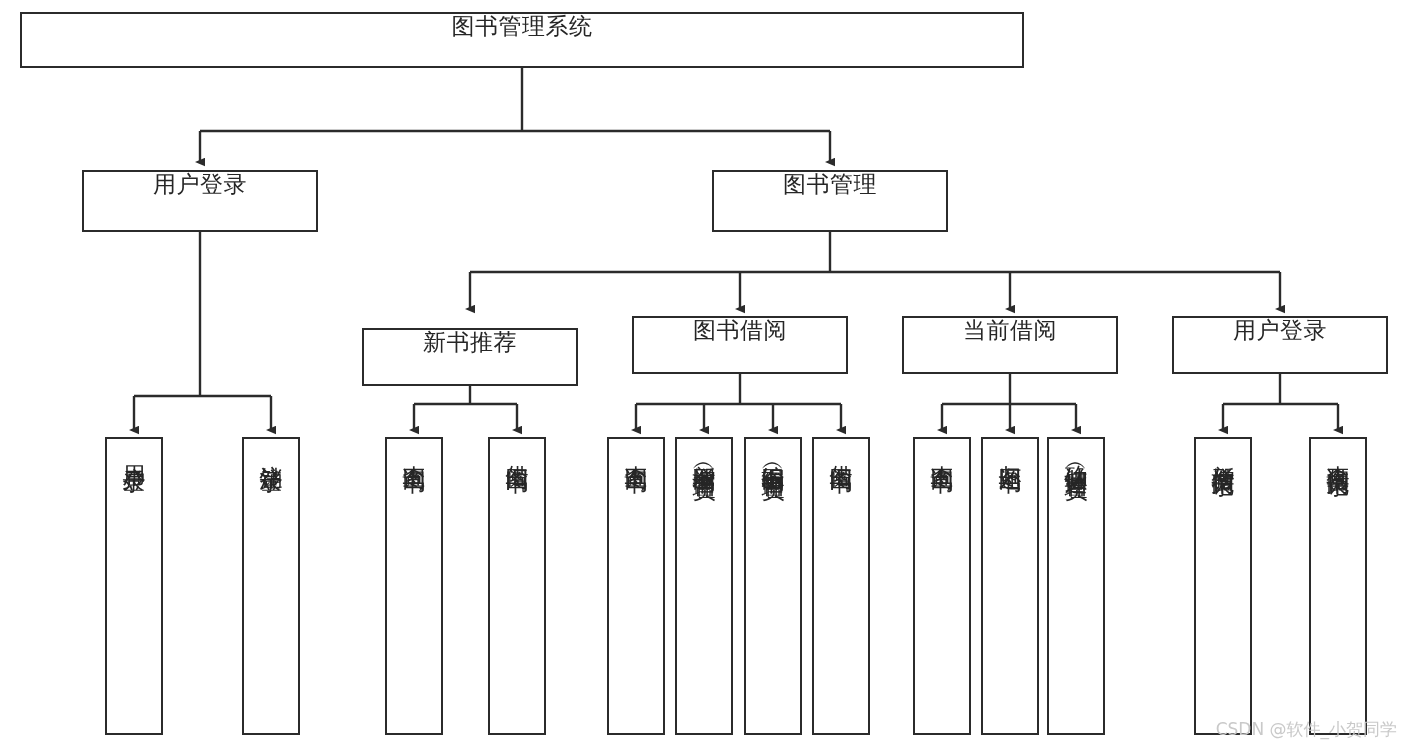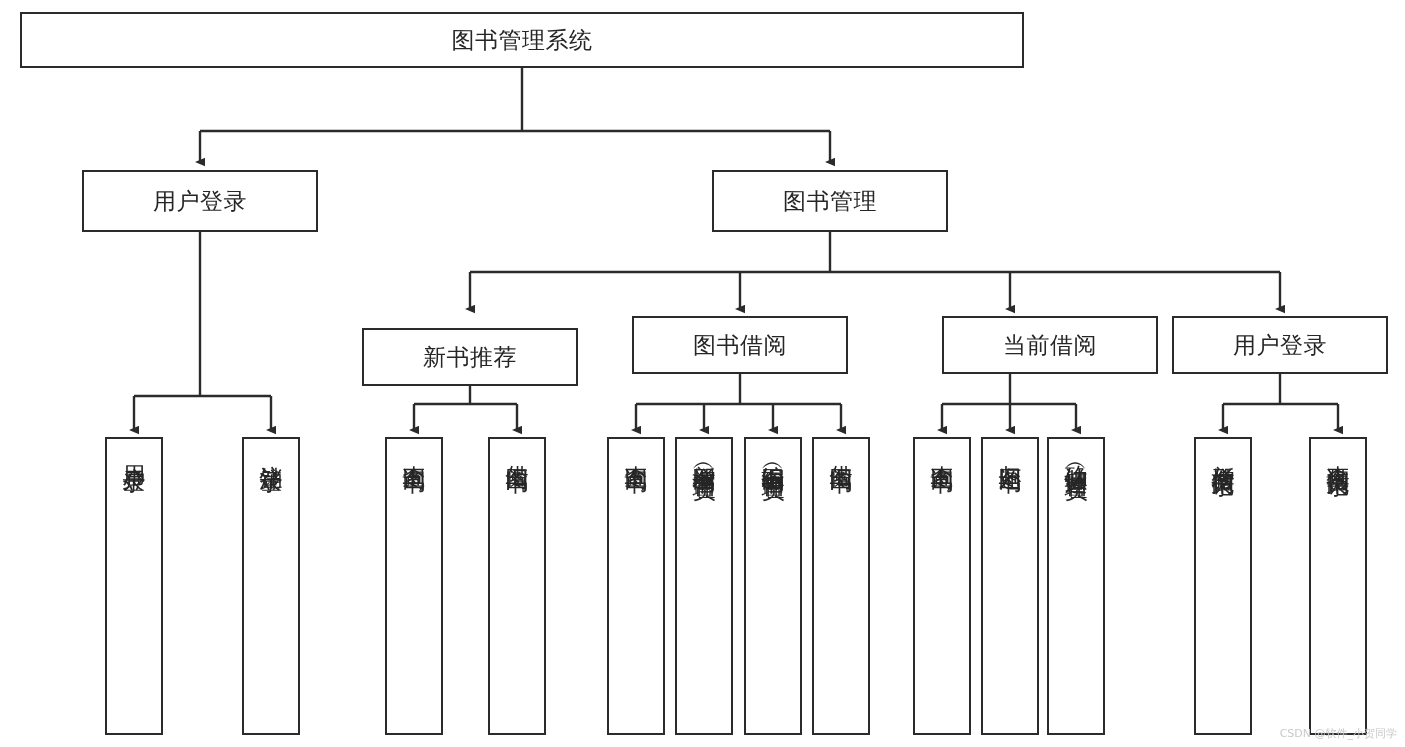--- a/index.html
+++ b/index.html
@@ -23,21 +23,21 @@
     top: 0;
     width: 1405px;
     height: 747px;
   }
   .node {
     position: absolute;
     box-sizing: border-box;
     background: #ffffff;
     border: 2px solid #2b2b2b;
     display: flex;
-    align-items: center;
+    align-items: flex-start;
     justify-content: center;
     color: #262626;
     z-index: 2;
   }
   .node-label {
     display: block;
     text-align: center;
     line-height: 1.08;
     letter-spacing: 0.5px;
   }
@@ -52,21 +52,21 @@
     writing-mode: vertical-rl;
     text-orientation: upright;
     font-size: 23px;
     letter-spacing: 2px;
     line-height: 1;
   }
   #watermark {
     position: absolute;
     right: 8px;
     bottom: 6px;
-    font-size: 11px;
+    font-size: 17px;
     color: #c9c9c9;
     white-space: nowrap;
     z-index: 5;
     font-family: "DejaVu Sans", "Liberation Sans", sans-serif;
   }
 </style>
 </head>
 <body>
 
 <div id="canvas">
@@ -131,21 +131,21 @@
   <div class="node horizontal" style="left:712px; top:170px; width:236px; height:62px;">
     <span class="node-label">图书管理</span>
   </div>
 
   <div class="node horizontal" style="left:362px; top:316px; width:216px; height:58px;margin-top:12px;">
     <span class="node-label">新书推荐</span>
   </div>
   <div class="node horizontal" style="left:632px; top:316px; width:216px; height:58px;">
     <span class="node-label">图书借阅</span>
   </div>
-  <div class="node horizontal" style="left:902px; top:316px; width:216px; height:58px;margin-left:40px;">
+  <div class="node horizontal" style="left:902px; top:316px; width:216px; height:58px;">
     <span class="node-label">当前借阅</span>
   </div>
   <div class="node horizontal" style="left:1172px; top:316px; width:216px; height:58px;">
     <span class="node-label">用户登录</span>
   </div>
 
   <div class="node vertical" style="left:105px; top:437px; width:58px; height:298px;">
     <span class="node-label">用户登录</span>
   </div>
   <div class="node vertical" style="left:242px; top:437px; width:58px; height:298px;">

